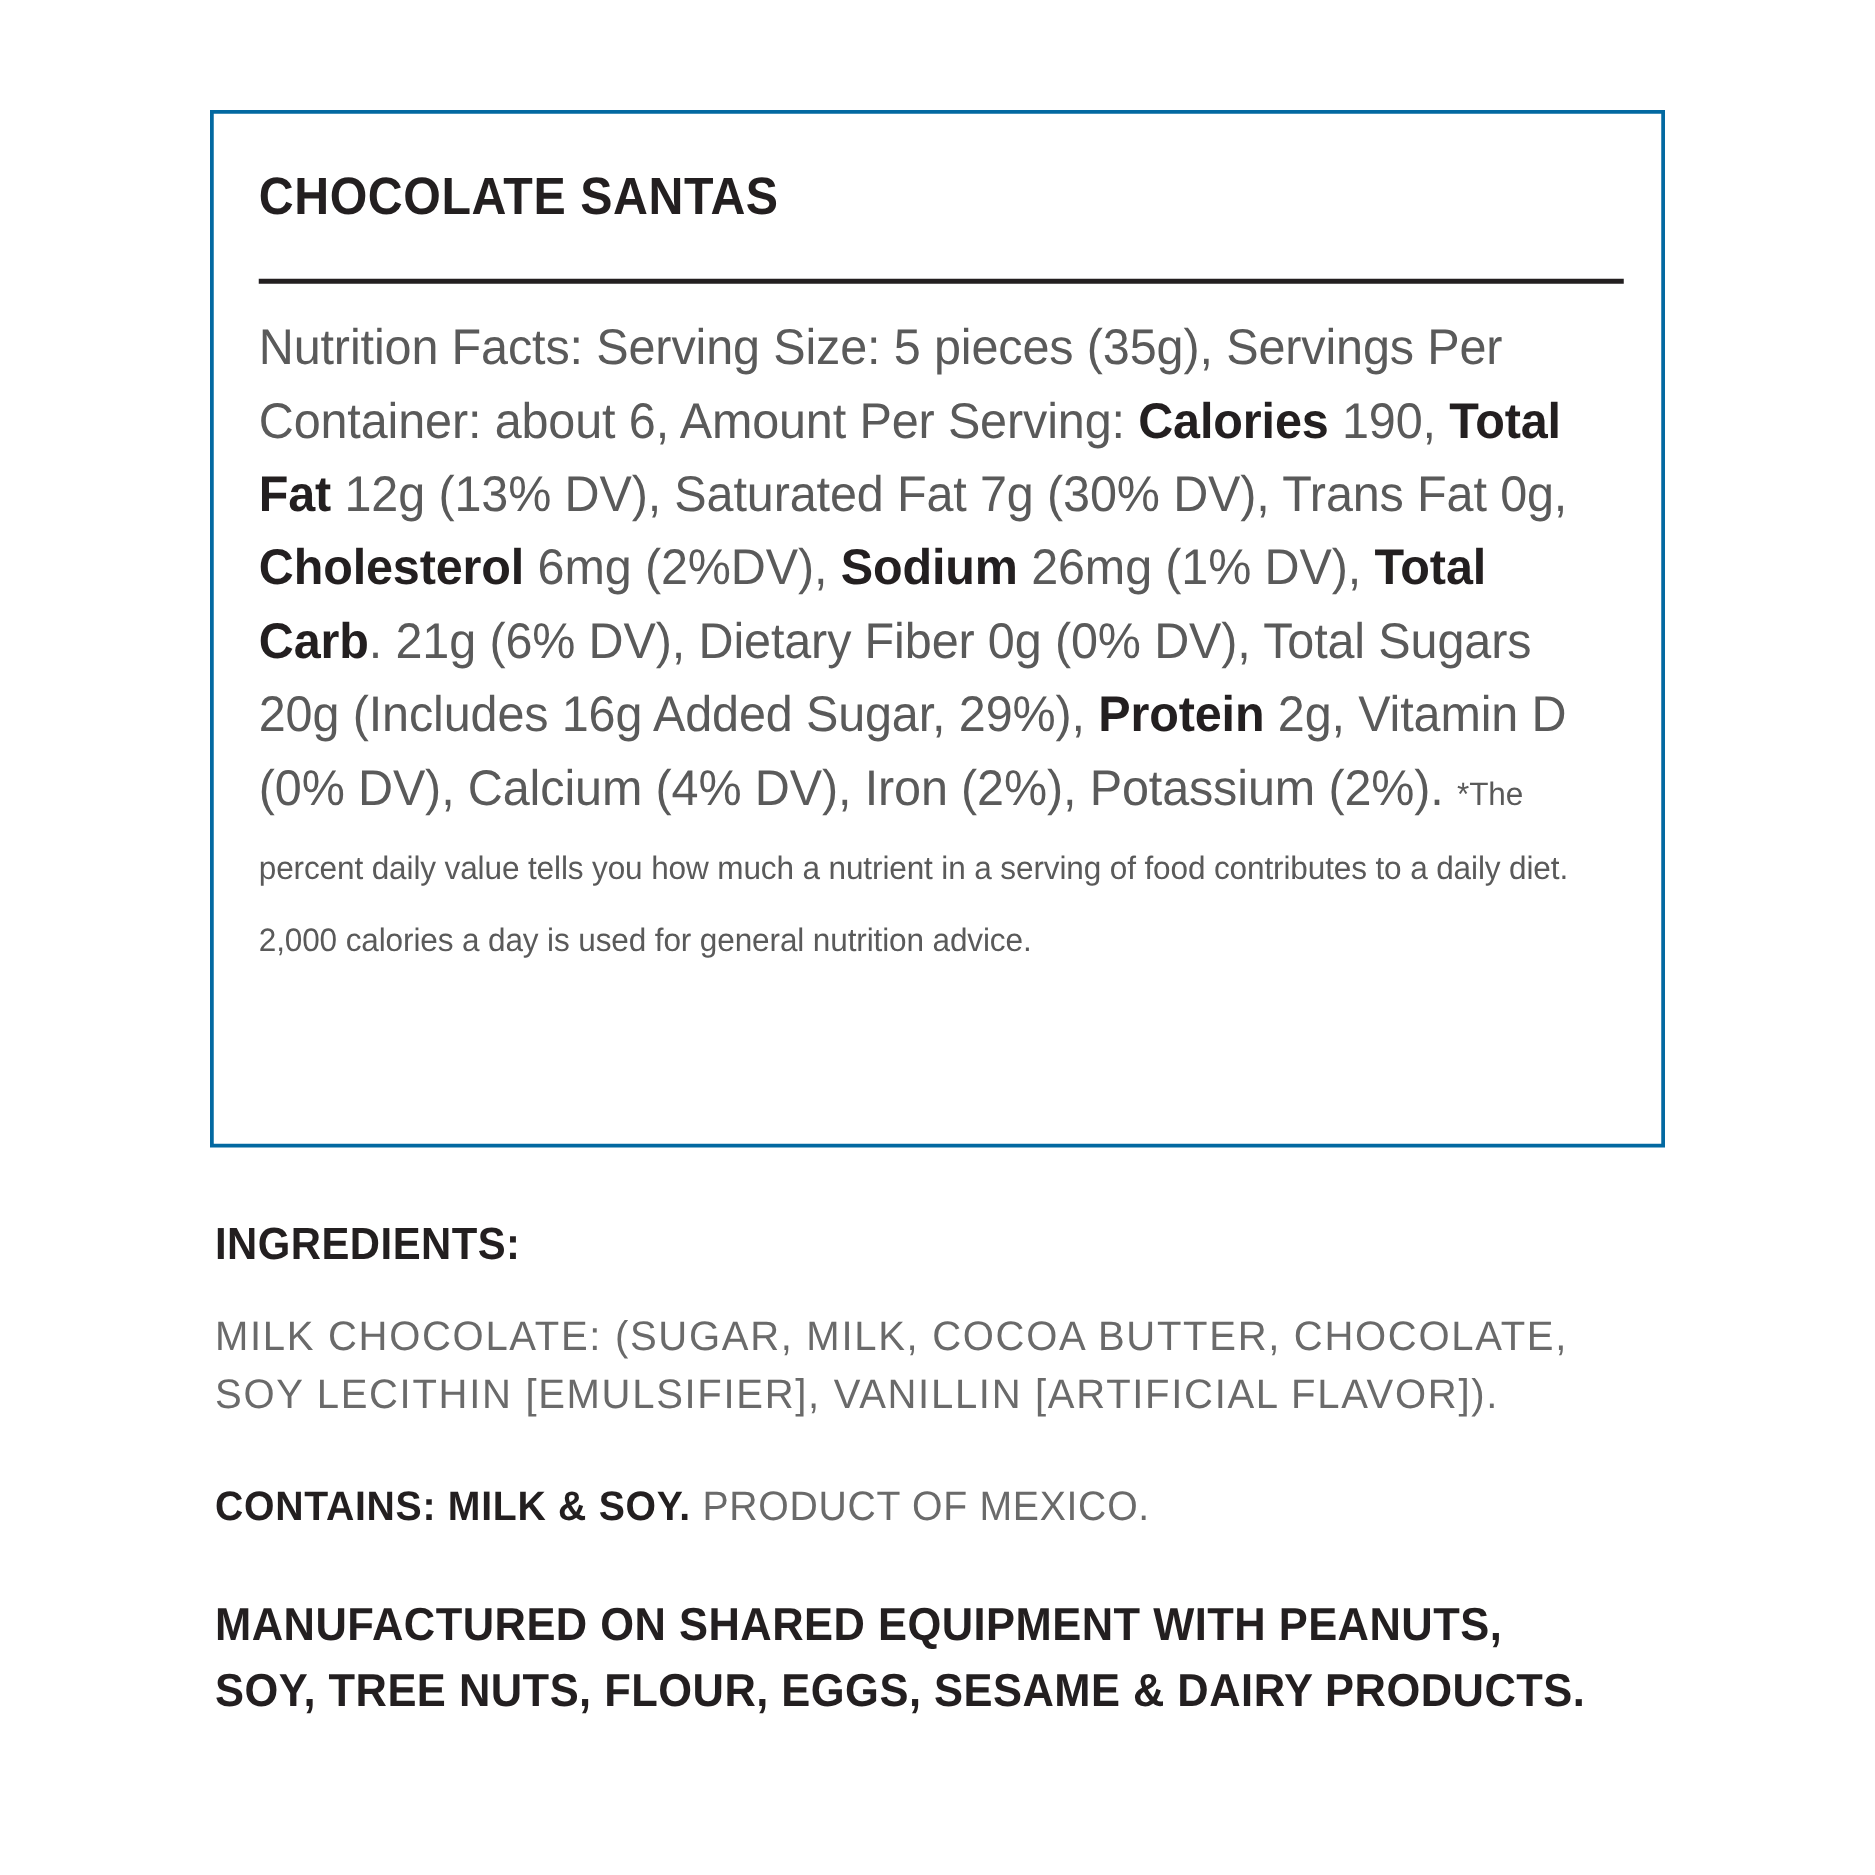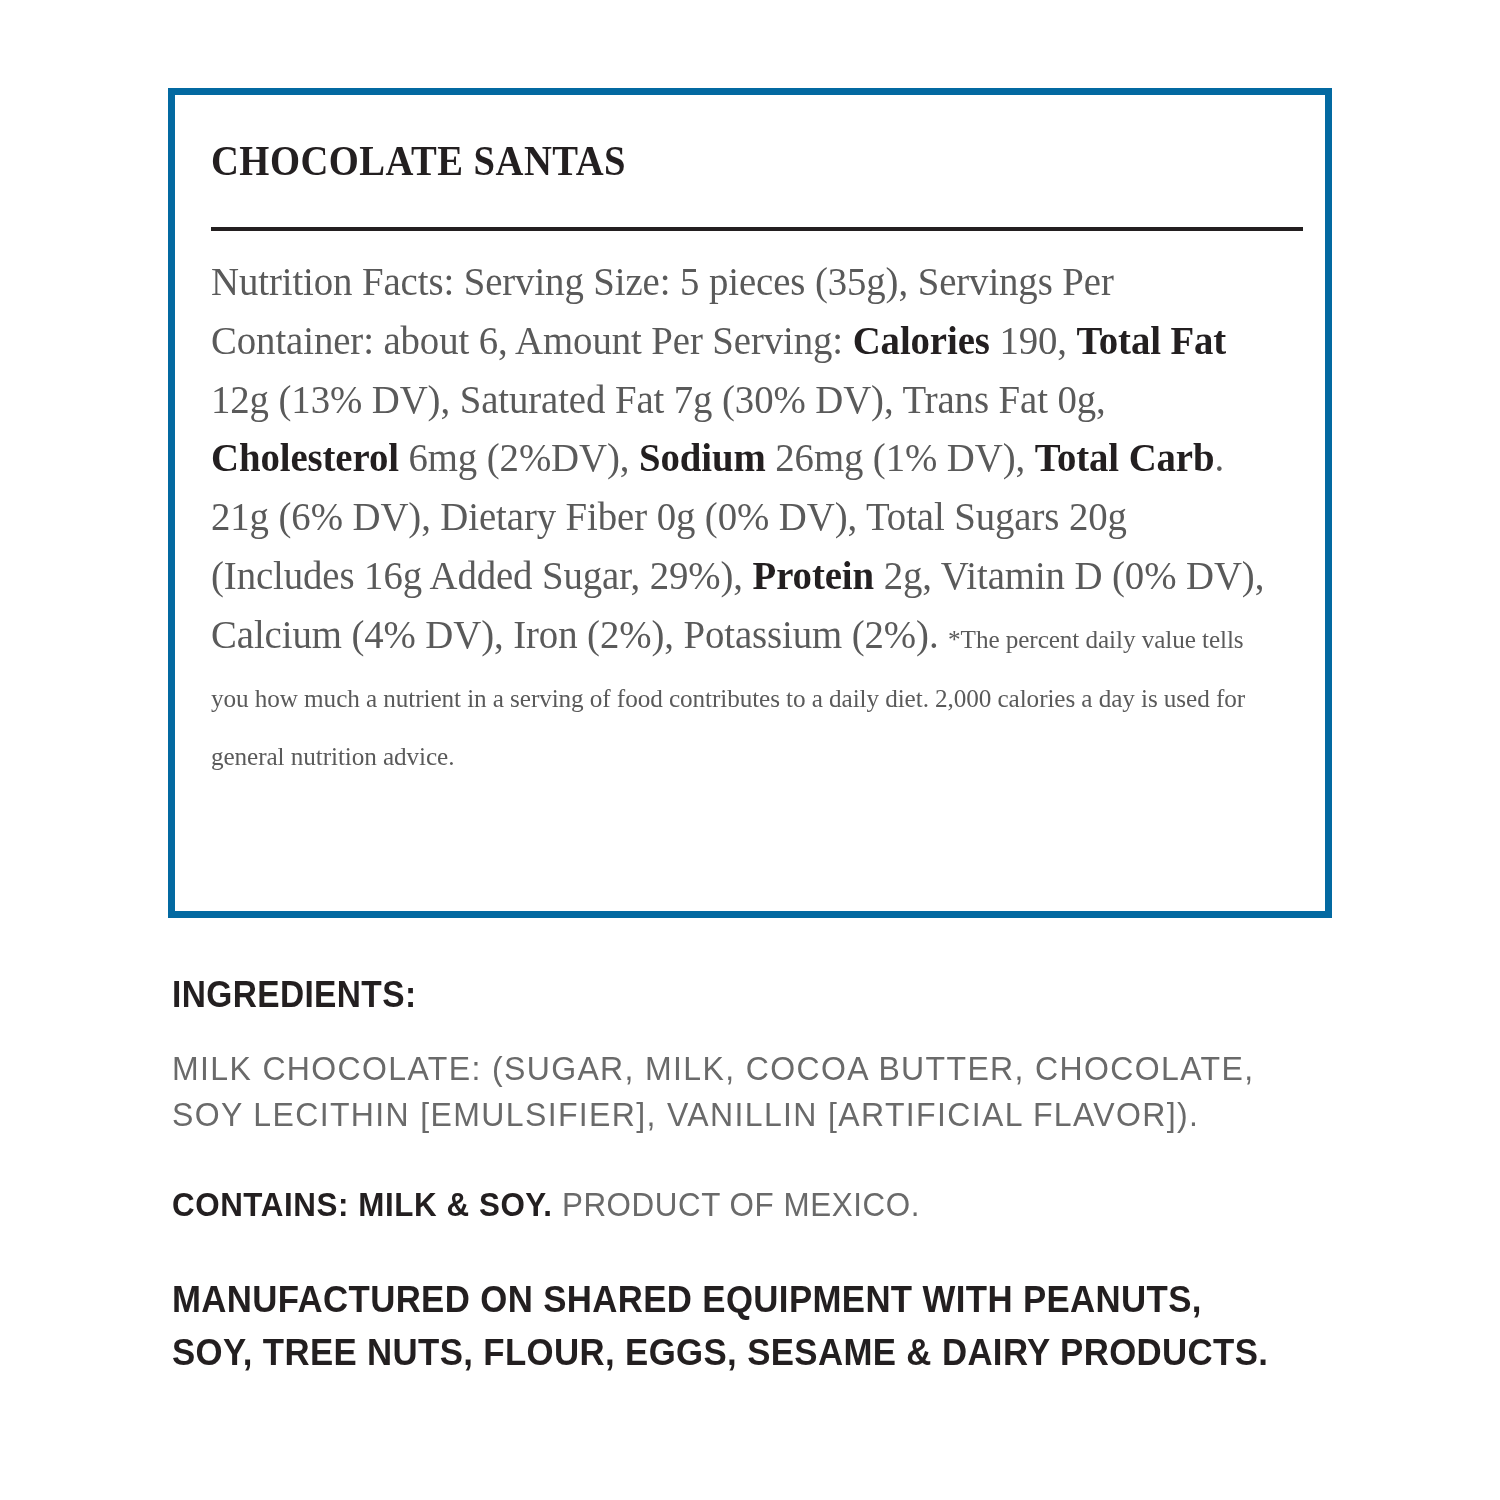--- a/index.html
+++ b/index.html
@@ -23,24 +23,23 @@
     height: 1500px;
   }
 
   
   .nutrition-panel {
     position: absolute;
     left: 168px;
     top: 88px;
     width: 1164px;
     height: 830px;
-    border: 7px solid #0369a1;
+    border: 3px solid #0369a1;
     box-sizing: border-box;
     background: #ffffff;
-    font-family: Liberation Serif, serif;
   }
 
   .product-title {
     position: absolute;
     left: 36px;
     top: 42px;
     font-size: 42px;
     font-weight: bold;
     letter-spacing: 0.5px;
     color: #231f20;

